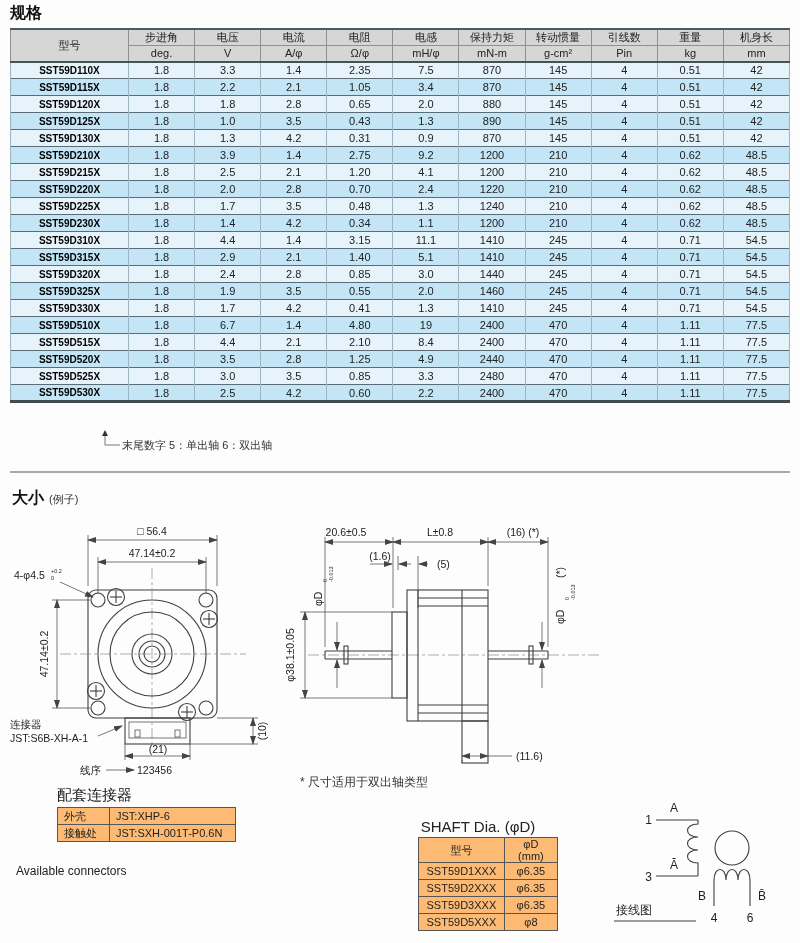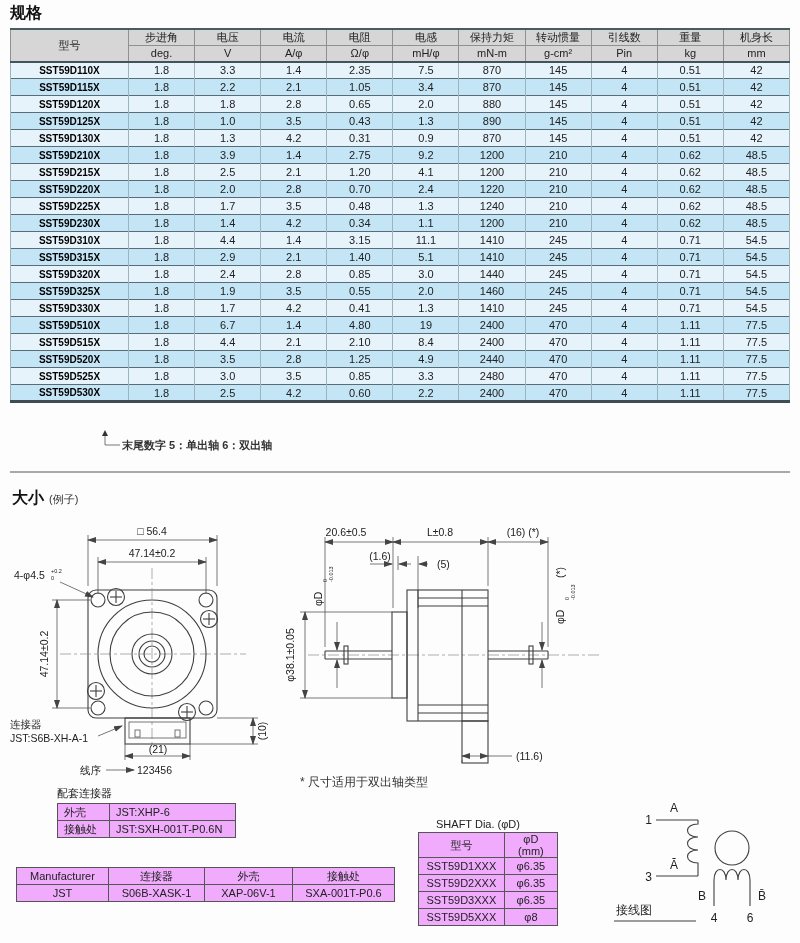--- a/index.html
+++ b/index.html
@@ -17,30 +17,30 @@
     border: 1px solid #6b7a82; border-top: 2px solid #4c5a61; border-bottom: 3px solid #3f4c52; }
   table.spec thead th { background: #d6d6d6; font-weight: normal; font-size: 11px; color: #222;
     height: 16px; border: 1px solid #909090; padding: 0 2px; }
   table.spec thead { border-bottom: 2px solid #44535a; }
   table.spec td { font-size: 11px; text-align: center; height: 17px; padding: 0 2px;
     border-left: 1px solid #9cb4bf; border-right: 1px solid #9cb4bf; border-top: 1px solid #5a6d76; }
   table.spec tbody tr:nth-child(odd)  { background: #e6f3fb; }
   table.spec tbody tr:nth-child(even) { background: #c3e5f6; }
   table.spec td.bold { font-weight: bold; font-size: 10px; color: #000; }
 
-  .note { display: flex; align-items: flex-start; font-size: 11px; color: #333; font-weight: bold; }
+  .note { display: flex; align-items: flex-start; font-size: 11px; color: #333; }
   .divider { border-top: 2px solid #a9a9a9; width: 780px; }
 
   
-  table.mini { border-collapse: collapse; background: #f0abfc; }
+  table.mini { border-collapse: collapse; background: #fdba74; }
   table.mini th, table.mini td { border: 1px solid #555; font-size: 11px; font-weight: normal;
     height: 17px; padding: 0 6px; color: #222; }
   table.mini td { text-align: left; }
   table.mini.center td, table.mini.center th { text-align: center; }
-  .mini-title { font-size: 11px; color: #222; }
+  .mini-title { font-size: 15px; color: #222; }
 
   
   svg .ln  { stroke: #3f3f3f; stroke-width: 1.1; fill: none; }
   svg .dim { stroke: #555; stroke-width: 0.8; fill: none; }
   svg .cl  { stroke: #8a8a8a; stroke-width: 0.7; fill: none; stroke-dasharray: 11 3 3 3; }
   svg text.d  { font: 10.5px "Liberation Sans","DejaVu Sans",sans-serif; fill: #222; }
   svg text.d5 { font: 5.5px  "Liberation Sans","DejaVu Sans",sans-serif; fill: #222; }
   svg text.dw { font: 12px   "Liberation Sans","DejaVu Sans",sans-serif; fill: #222; }
   .footnote { font-size: 12px; color: #333; }
 </style>
@@ -549,44 +549,21 @@
         </tr>
         <tr>
           <td>接触处</td>
           <td>JST:SXH-001T-P0.6N</td>
         </tr>
       </tbody>
   </table>
 </div>
 
 <div class="abs" style="left:16px; top:864px;">
-  <table class="mini center" style="margin-top:3px;">
-    <colgroup>
-        <col style="width:92px">
-        <col style="width:96px">
-        <col style="width:88px">
-        <col style="width:102px">
-      </colgroup>
-    <thead>
-        <tr>
-          <th>Manufacturer</th>
-          <th>连接器</th>
-          <th>外壳</th>
-          <th>接触处</th>
-        </tr>
-      </thead>
-    <tbody>
-        <tr>
-          <td>JST</td>
-          <td>S06B-XASK-1</td>
-          <td>XAP-06V-1</td>
-          <td>SXA-001T-P0.6</td>
-        </tr>
-      </tbody>
-  </table>
+  <div class="mini-title" style="font-size:12px;">Available connectors</div>
 </div>
 
 <div class="abs" style="left:418px; top:818px; width:120px;">
   <div class="mini-title" style="text-align:center;">SHAFT Dia. (φD)</div>
   <table class="mini center" style="margin-top:2px; width:140px;">
     <colgroup>
         <col style="width:86px">
         <col style="width:54px">
       </colgroup>
     <thead>

